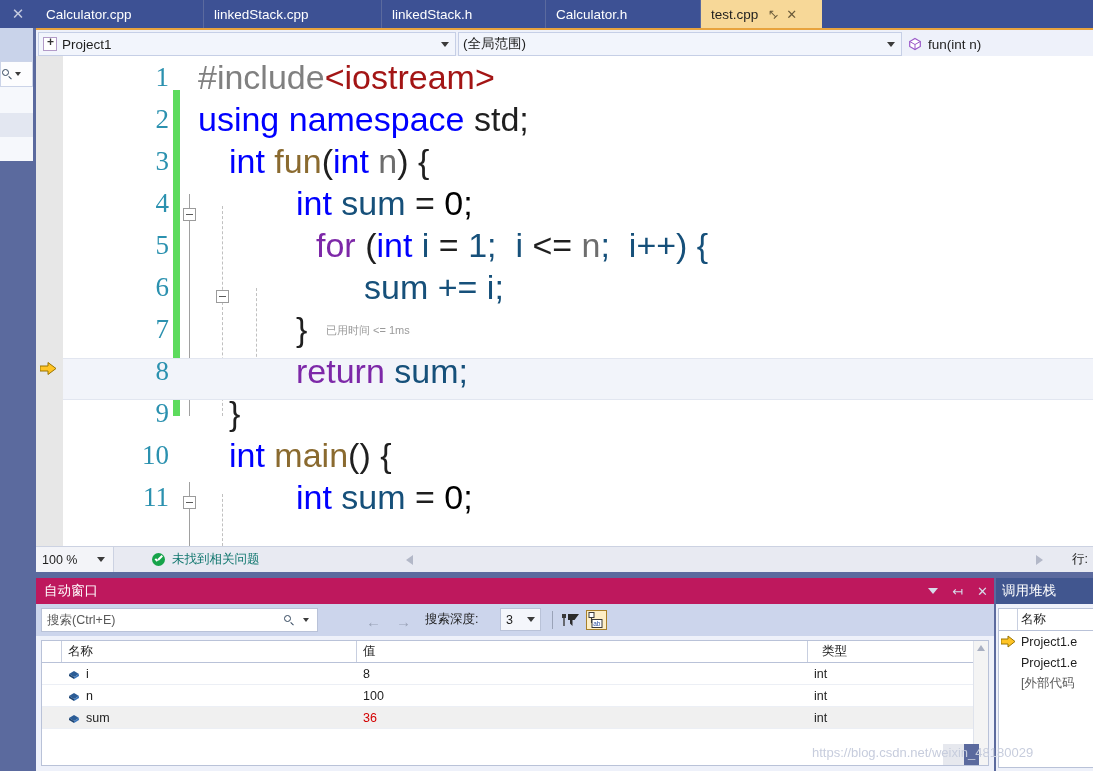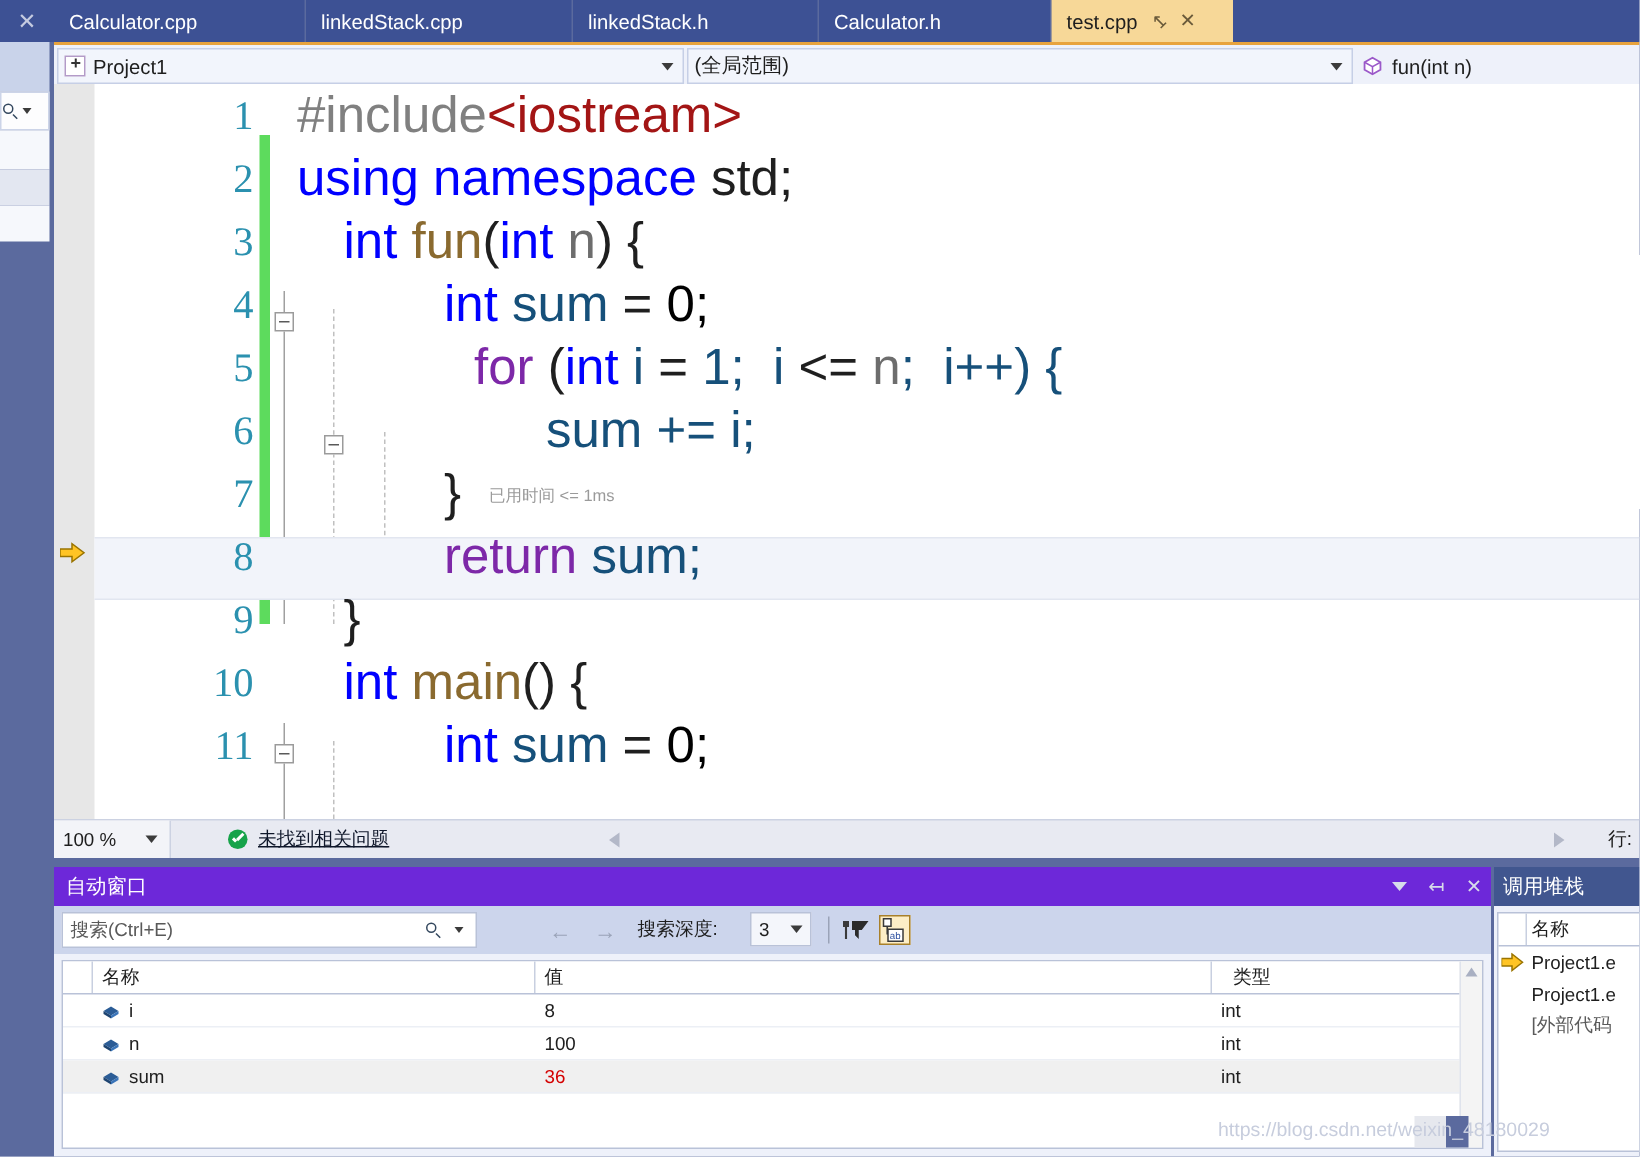--- a/index.html
+++ b/index.html
@@ -85,28 +85,28 @@
 
   
   .edstatus{position:absolute;left:36px;top:546px;width:1057px;height:26px;background:#e8eaf2;
             border-top:1px solid #ccd2e2;box-sizing:border-box;}
   .zoombox{position:absolute;left:0px;top:0px;width:78px;height:25px;background:#f3f4f8;
            border-right:1px solid #ccd2e2;box-sizing:border-box;display:flex;align-items:center;padding-left:6px;font-size:12.5px;}
   .zoombox .cdown{position:absolute;right:8px;width:0;height:0;border-left:4px solid transparent;border-right:4px solid transparent;border-top:5px solid #3b3b3b;}
   .okicon{position:absolute;left:116px;top:6px;width:13px;height:13px;border-radius:50%;background:#16a34a;}
   .okicon::after{content:"";position:absolute;left:3px;top:6px;width:3px;height:1.6px;background:#fff;transform:rotate(45deg);}
   .okicon::before{content:"";position:absolute;left:5px;top:4px;width:6px;height:1.6px;background:#fff;transform:rotate(-45deg);}
-  .statustext{position:absolute;left:136px;top:4px;font-size:12.5px;color:#0f172a;text-decoration:underline;}
+  .statustext{position:absolute;left:136px;top:4px;font-size:12.5px;color:#0f766e;}
   .tri-l{position:absolute;left:370px;top:8px;width:0;height:0;border-top:5px solid transparent;border-bottom:5px solid transparent;border-right:7px solid #b3b8c8;}
   .tri-r{position:absolute;left:1000px;top:8px;width:0;height:0;border-top:5px solid transparent;border-bottom:5px solid transparent;border-left:7px solid #b3b8c8;}
   .rowcol{position:absolute;left:1036px;top:4px;font-size:12.5px;color:#1e1e1e;}
 
   
   .autos{position:absolute;left:36px;top:578px;width:958px;height:193px;background:#eef1fa;}
-  .autos-title{position:absolute;left:0;top:0;width:958px;height:26px;background:#6d28d9;
+  .autos-title{position:absolute;left:0;top:0;width:958px;height:26px;background:#be185d;
                color:#ffffff;font-size:13.5px;display:flex;align-items:center;padding-left:8px;box-sizing:border-box;}
   .win-btns{position:absolute;right:6px;top:0;height:26px;display:flex;align-items:center;gap:14px;color:#d7dcea;font-size:13px;}
   .win-btns .cdown{width:0;height:0;border-left:5px solid transparent;border-right:5px solid transparent;border-top:6px solid #d7dcea;}
   .autos-toolbar{position:absolute;left:0;top:26px;width:958px;height:32px;background:#ccd5ec;}
   .search-input{position:absolute;left:5px;top:4px;width:277px;height:24px;background:#ffffff;
                 border:1px solid #b9c2d8;box-sizing:border-box;display:flex;align-items:center;padding-left:5px;
                 font-size:12.5px;color:#595959;}
   .search-input .mag{position:absolute;right:22px;}
   .search-input .caretsm{position:absolute;right:8px;}
   .navarrow{position:absolute;top:9px;font-size:15px;color:#9aa3b8;}

